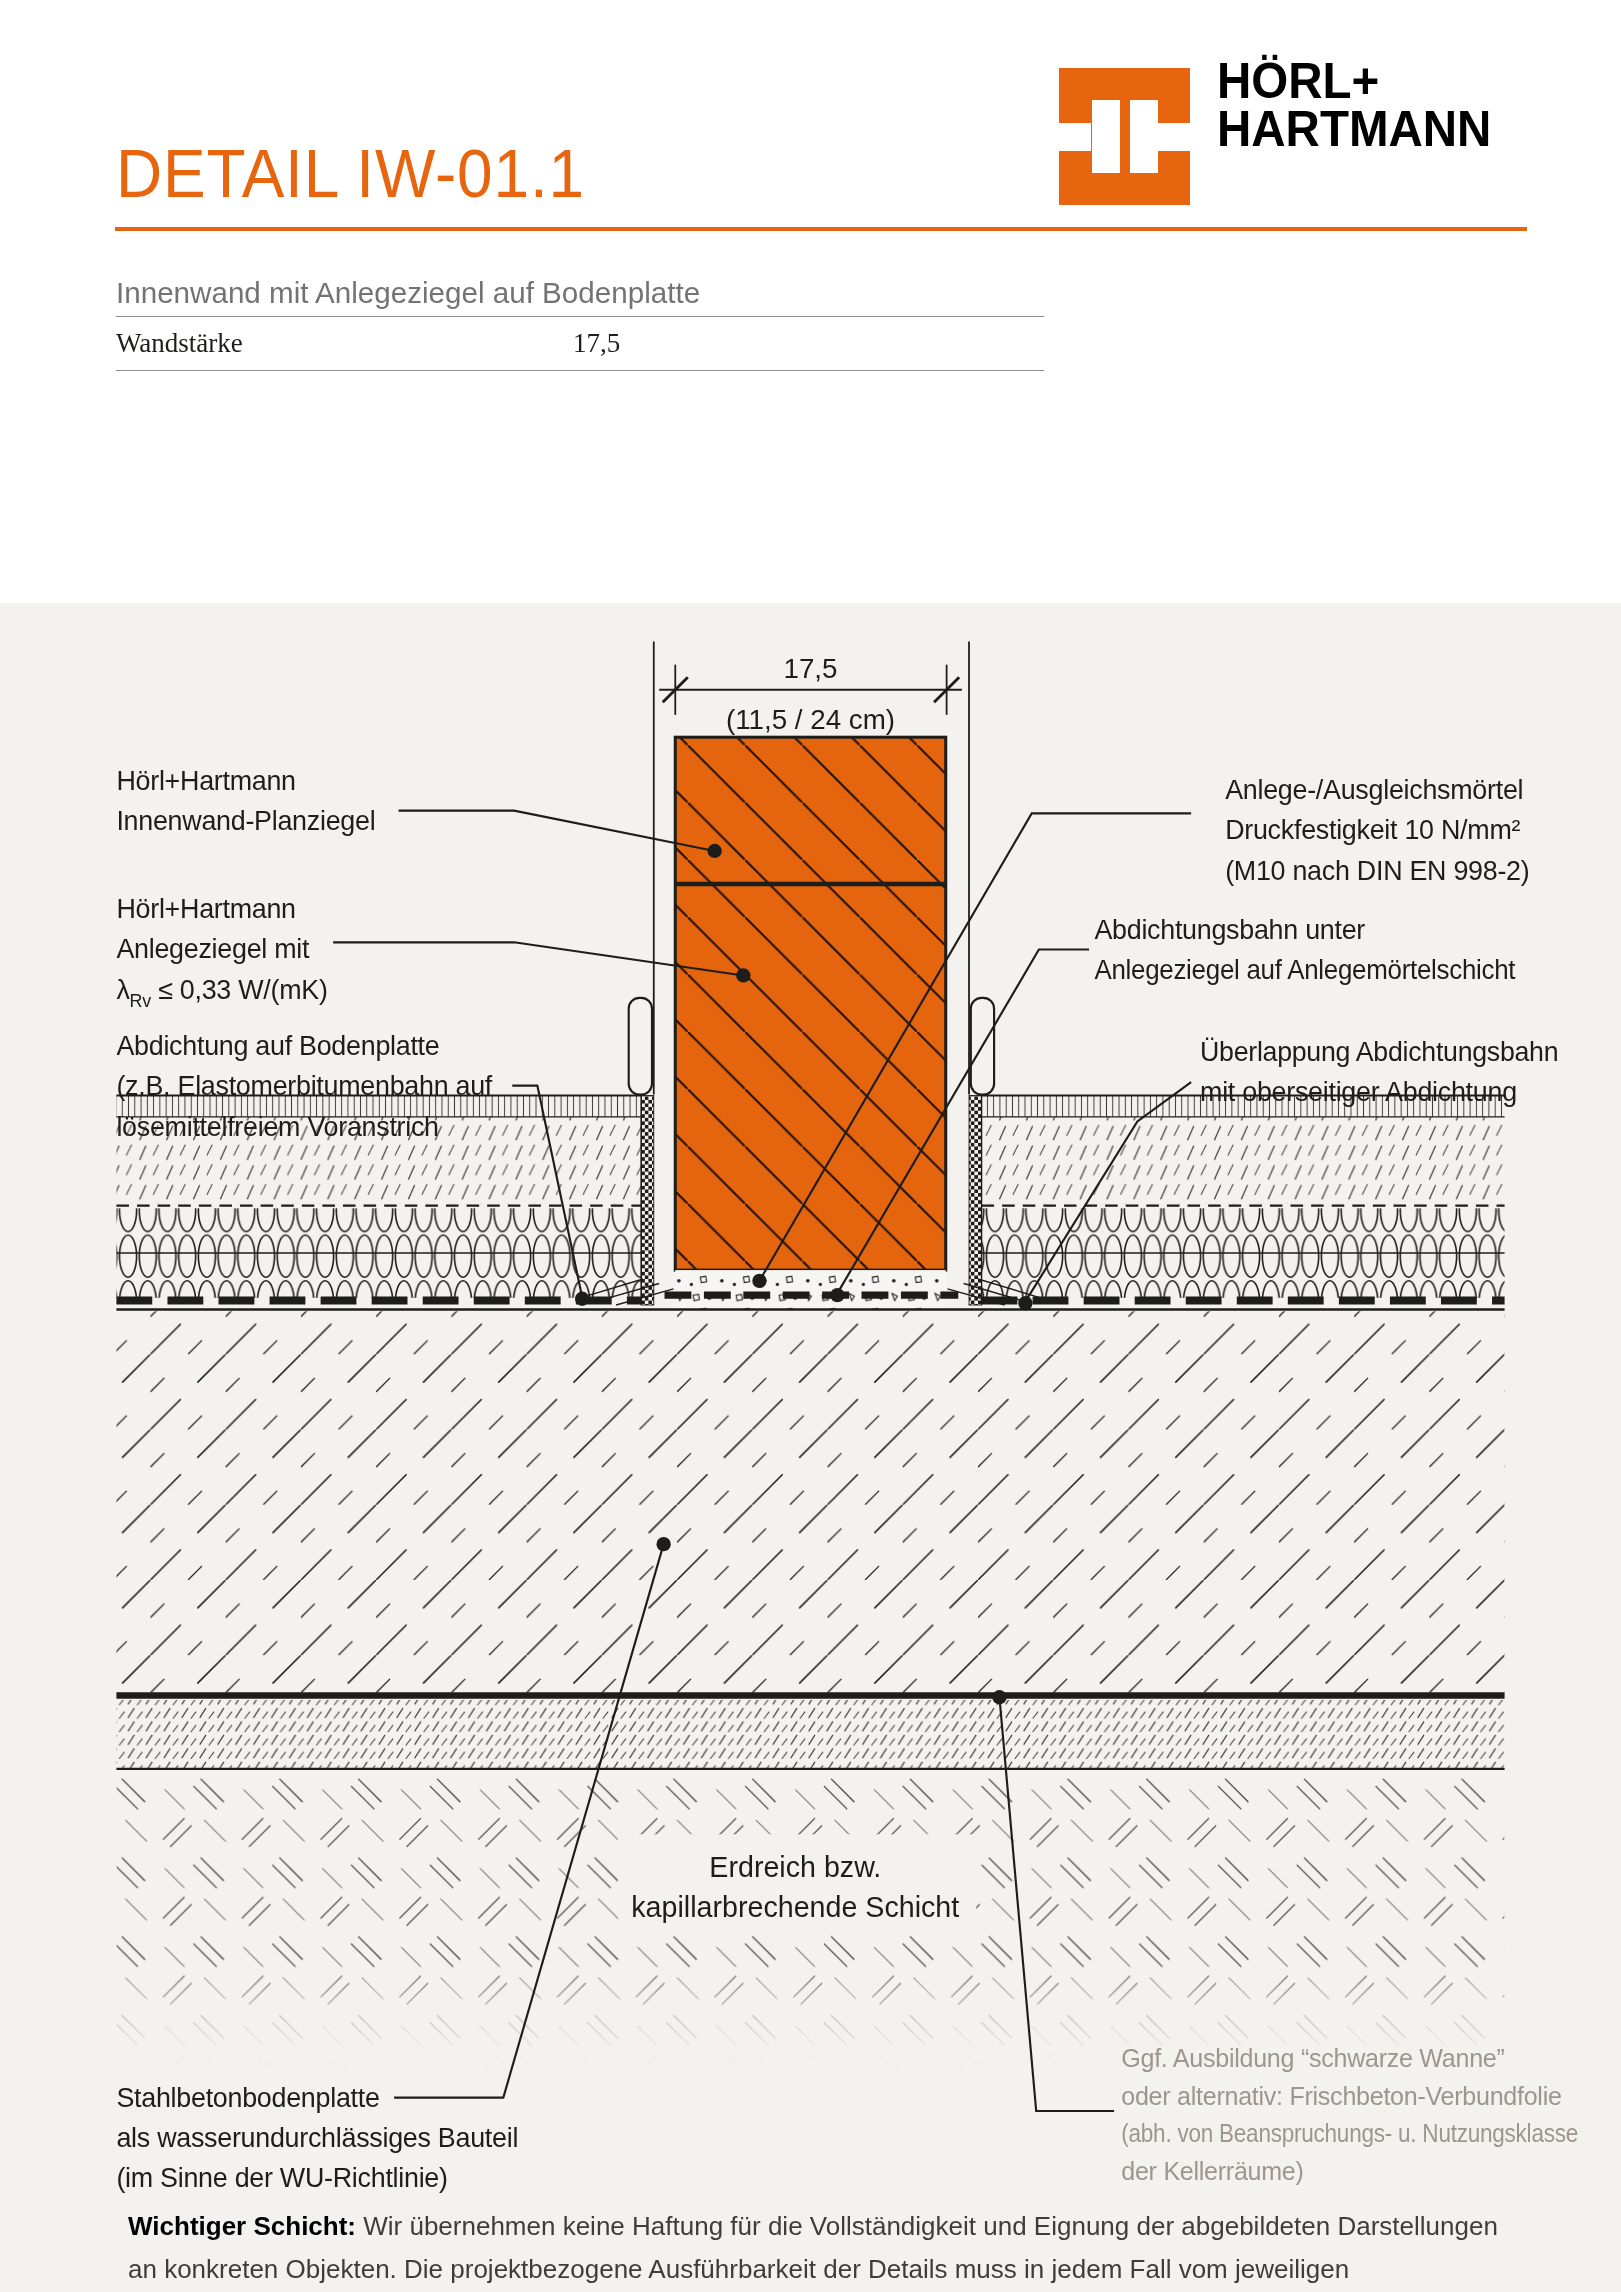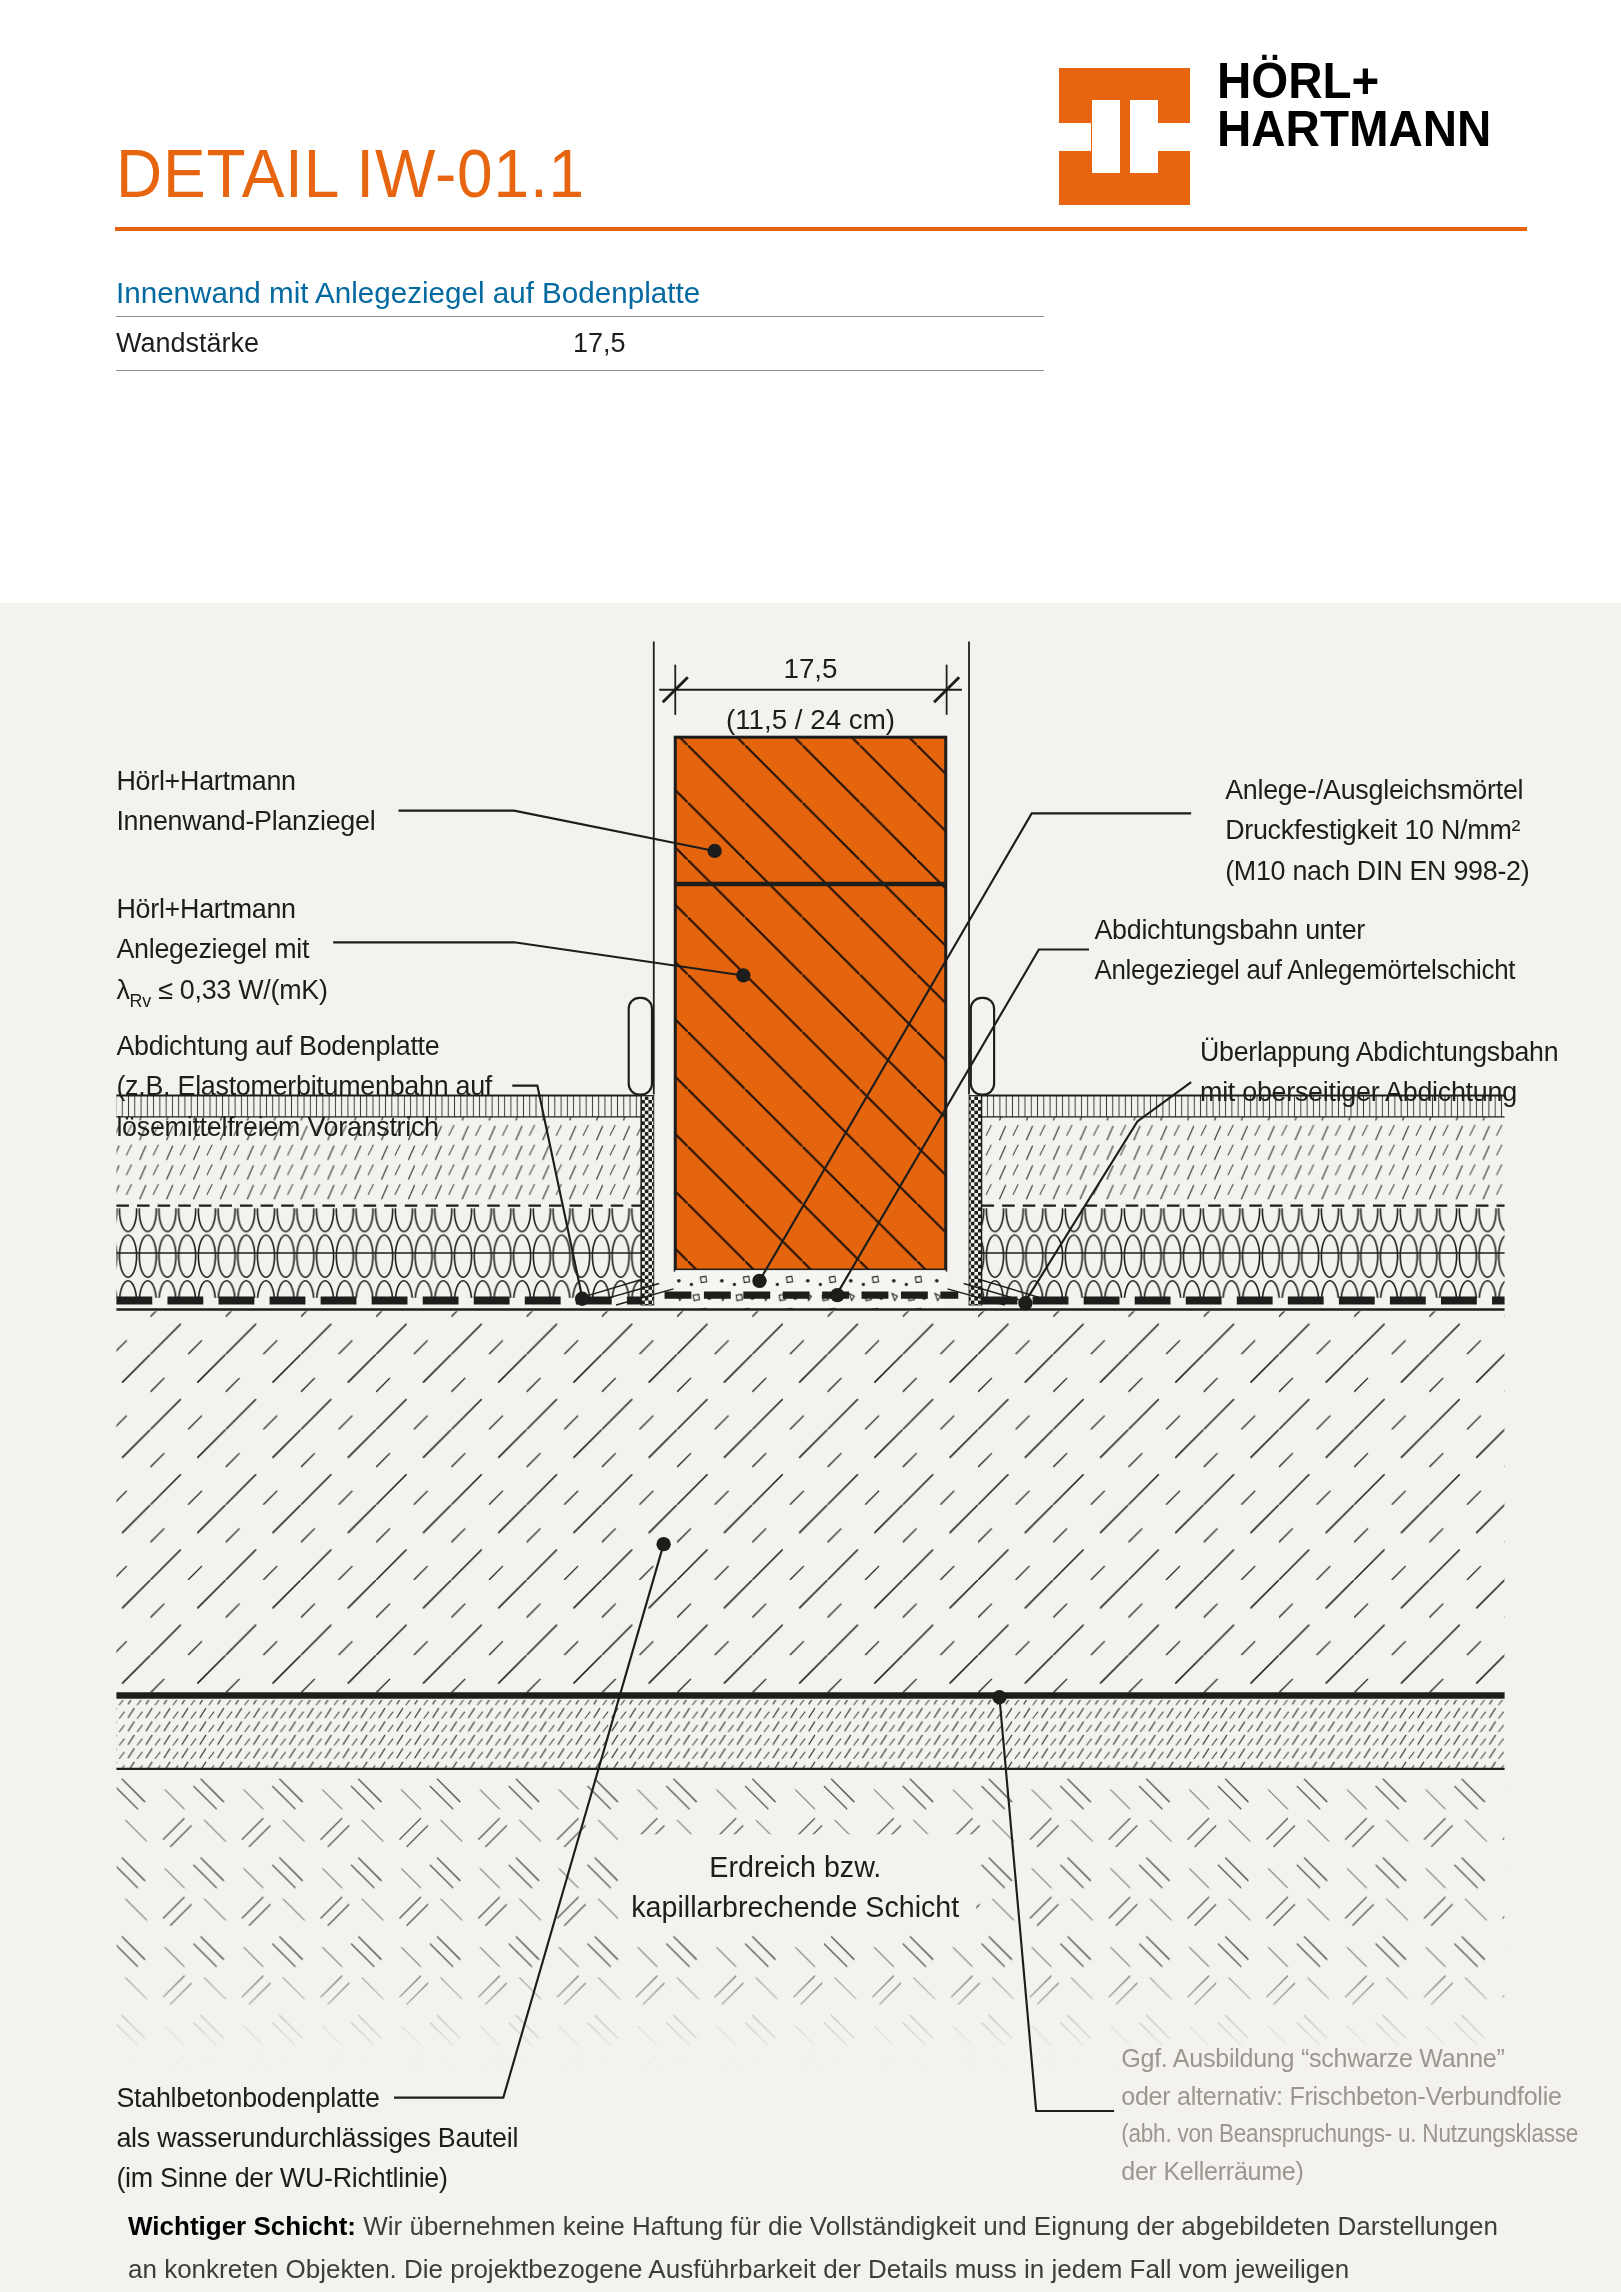--- a/index.html
+++ b/index.html
@@ -18,28 +18,28 @@
     position:absolute;left:116px;top:134px;
     font-size:68px;font-weight:400;color:#E7650F;
     letter-spacing:0.9px;transform:scaleX(.94);transform-origin:left center;
     white-space:nowrap;
   }
   .accent-rule{
     position:absolute;left:115px;top:227px;width:1412px;height:3.6px;background:#E7650F;
   }
   .subtitle{
     position:absolute;left:116px;top:276px;
-    font-size:29.6px;color:#0369a1;white-space:nowrap;
+    font-size:29.6px;color:#737373;white-space:nowrap;
   }
   .meta-table{position:absolute;left:116px;top:316px;width:928px;}
   .trow{
     display:flex;align-items:center;height:53px;
     border-bottom:1.8px solid #8F8F8D;
   }
-  .trow:first-child{border-top:1.8px solid #8F8F8D;}
+  .trow:first-child{border-top:1.8px solid #8F8F8D;font-family:Liberation Serif, serif;}
   .tlabel{width:457px;font-size:27px;}
   .tvalue{font-size:27px;}
   .tl-bold{font-weight:bold;}
   
   .logo{position:absolute;left:1059px;top:57px;}
   .logo-icon{position:absolute;left:0;top:10.7px;width:131px;height:137px;background:#E7650F;}
   .logo-icon span{position:absolute;background:#FFFFFF;display:block;}
   .ln-left  {left:0px;  top:55px; width:32px;height:28px;}
   .ln-bar1  {left:33px; top:32px; width:28px;height:73px;}
   .ln-bar2  {left:71px; top:32px; width:28px;height:73px;}

